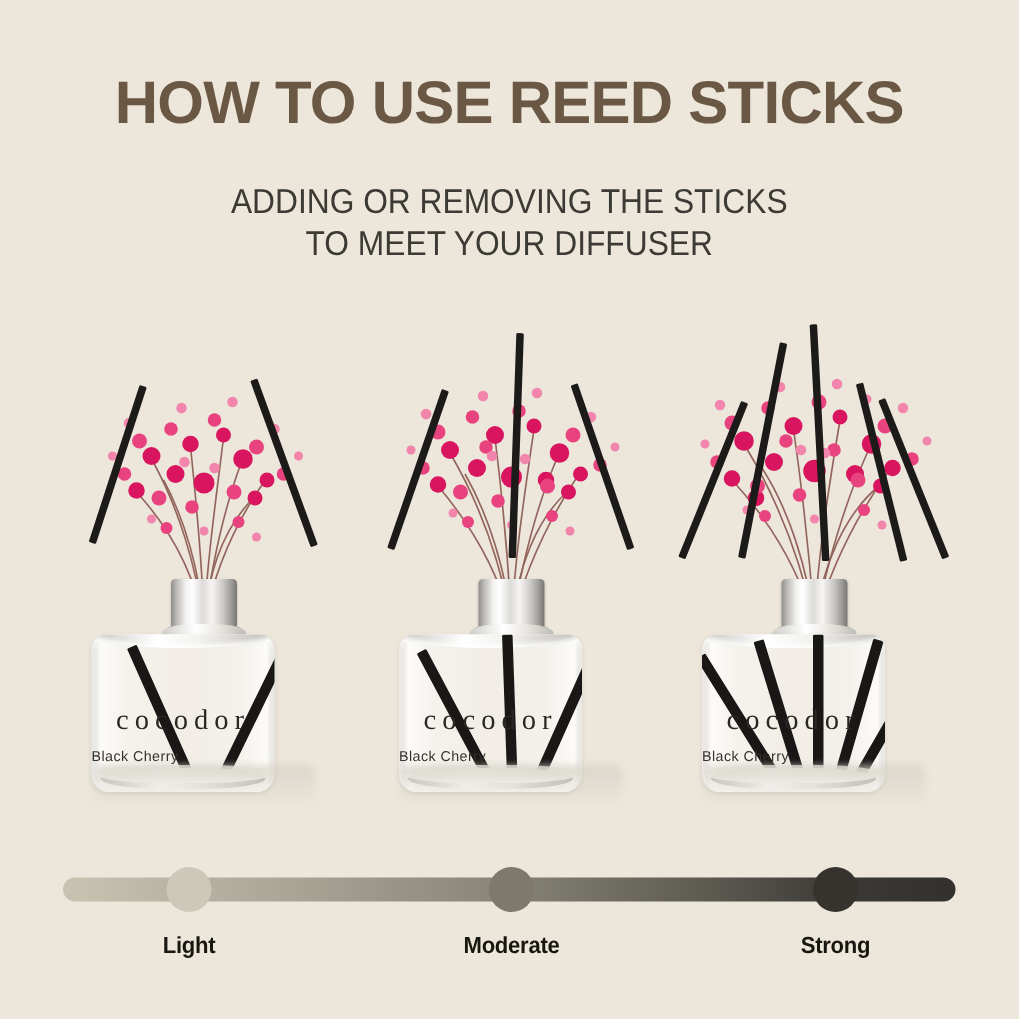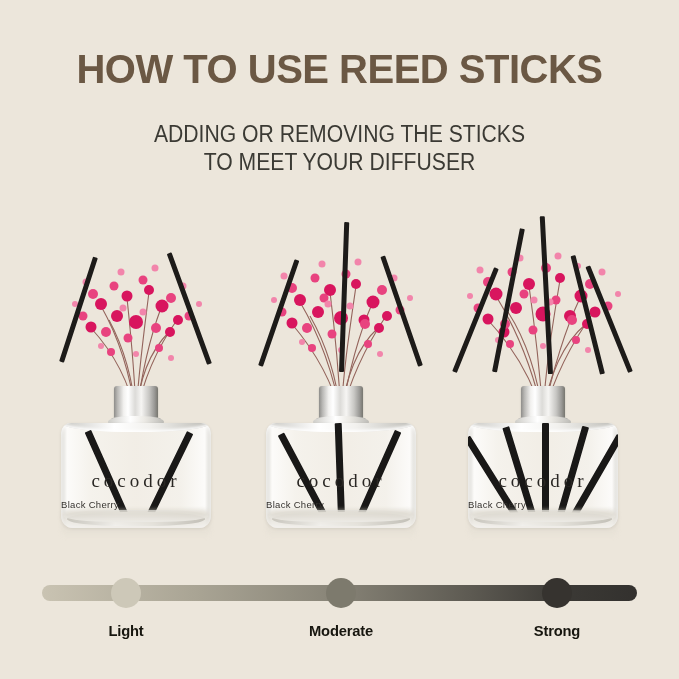--- a/index.html
+++ b/index.html
@@ -69,21 +69,21 @@
   }
 
   .neck{
     position:absolute;left:50%;transform:translateX(-50%);
     top:30px;width:56px;height:12px;
     background:linear-gradient(90deg,#cfcec9,#ffffff 40%,#eceae5 65%,#bdbcb7);
     border-radius:40%/50%;
   }
 
   .glass{
-    position:absolute;left:0;bottom:8px;width:150px;height:105px;
+    position:absolute;left:0;bottom:8px;width:122px;height:105px;
     border-radius:10px 10px 12px 12px;
     background:
       linear-gradient(90deg,
         rgba(180,180,175,.55) 0px, rgba(255,255,255,.85) 6px,
         rgba(252,252,250,.55) 20%, rgba(255,255,255,.30) 50%,
         rgba(250,250,248,.55) 80%, rgba(255,255,255,.85) 96%,
         rgba(175,175,170,.55) 100%);
     box-shadow:inset 0 2px 4px rgba(255,255,255,.9),
                inset 0 -6px 10px rgba(255,255,255,.75),
                0 1px 3px rgba(90,85,75,.15);

